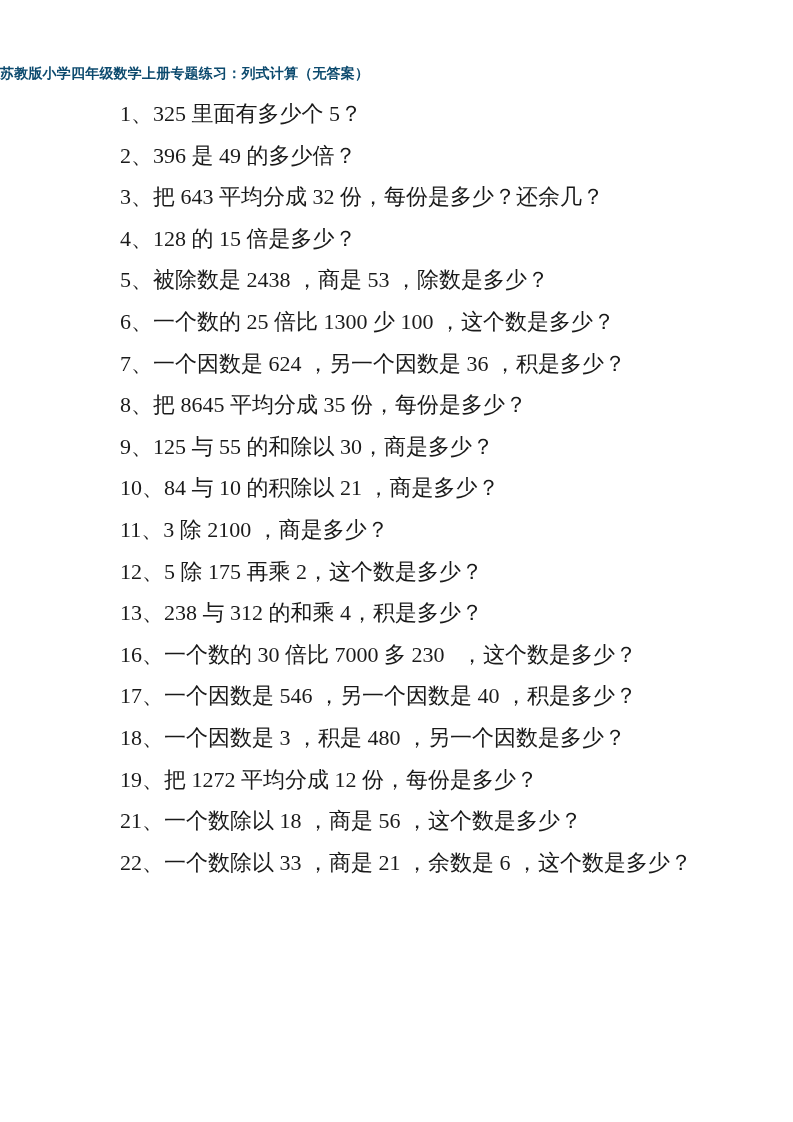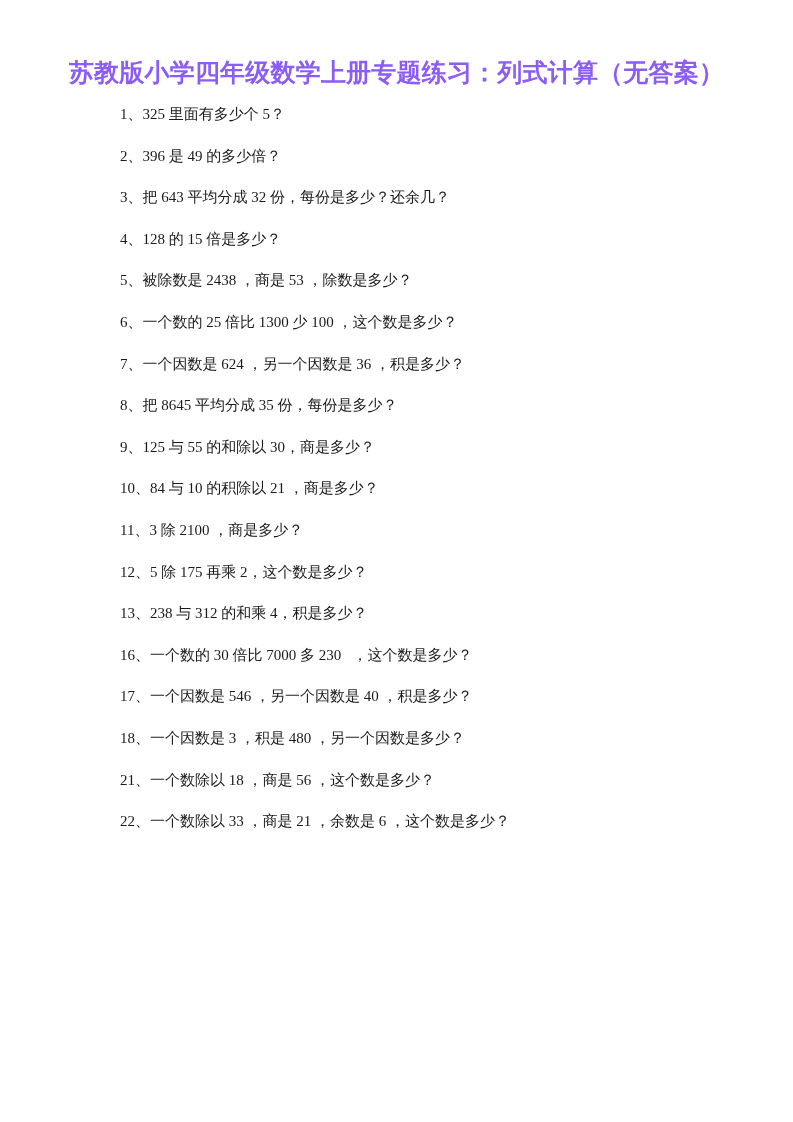--- a/index.html
+++ b/index.html
@@ -21,40 +21,40 @@
       top: 0;
       width: 793px;
       height: 1122px;
       background: #ffffff;
     }
     .title {
       position: absolute;
       left: 0;
       width: 793px;
       top: 59px;
-      text-align: center;
+      text-align: left;
       font-family: "DejaVu Sans", "Liberation Sans", sans-serif;
       font-weight: bold;
-      font-size: 25px;
+      font-size: 14px;
       letter-spacing: 0.2px;
       line-height: 28px;
-      color: #8b5cf6;
+      color: #0c4a6e;
     }
     .questions {
       position: absolute;
       left: 120px;
       top: 100px;
       margin: 0;
       padding: 0;
       list-style: none;
     }
     .question {
       height: 41.6px;
       line-height: 28px;
-      font-size: 15px;
+      font-size: 22px;
       white-space: pre;
       color: #1a1a1a;
     }
     .q-num {
       font-family: "Liberation Serif", "DejaVu Serif", serif;
     }
     .q-text {
       font-family: "Liberation Serif", "DejaVu Sans", serif;
     }
   </style>
@@ -74,16 +74,17 @@
     <li class="question"><span class="q-num">7、</span><span class="q-text">一个因数是 624 ，另一个因数是 36 ，积是多少？</span></li>
     <li class="question"><span class="q-num">8、</span><span class="q-text">把 8645 平均分成 35 份，每份是多少？</span></li>
     <li class="question"><span class="q-num">9、</span><span class="q-text">125 与 55 的和除以 30，商是多少？</span></li>
     <li class="question"><span class="q-num">10、</span><span class="q-text">84 与 10 的积除以 21 ，商是多少？</span></li>
     <li class="question"><span class="q-num">11、</span><span class="q-text">3 除 2100 ，商是多少？</span></li>
     <li class="question"><span class="q-num">12、</span><span class="q-text">5 除 175 再乘 2，这个数是多少？</span></li>
     <li class="question"><span class="q-num">13、</span><span class="q-text">238 与 312 的和乘 4，积是多少？</span></li>
     <li class="question"><span class="q-num">16、</span><span class="q-text">一个数的 30 倍比 7000 多 230   ，这个数是多少？</span></li>
     <li class="question"><span class="q-num">17、</span><span class="q-text">一个因数是 546 ，另一个因数是 40 ，积是多少？</span></li>
     <li class="question"><span class="q-num">18、</span><span class="q-text">一个因数是 3 ，积是 480 ，另一个因数是多少？</span></li>
+    <li class="question"><span class="q-num">19、</span><span class="q-text">把 1272 平均分成 12 份，每份是多少？</span></li>
     <li class="question"><span class="q-num">21、</span><span class="q-text">一个数除以 18 ，商是 56 ，这个数是多少？</span></li>
     <li class="question"><span class="q-num">22、</span><span class="q-text">一个数除以 33 ，商是 21 ，余数是 6 ，这个数是多少？</span></li>
   </ol>
 </div>
 
 </body></html>

